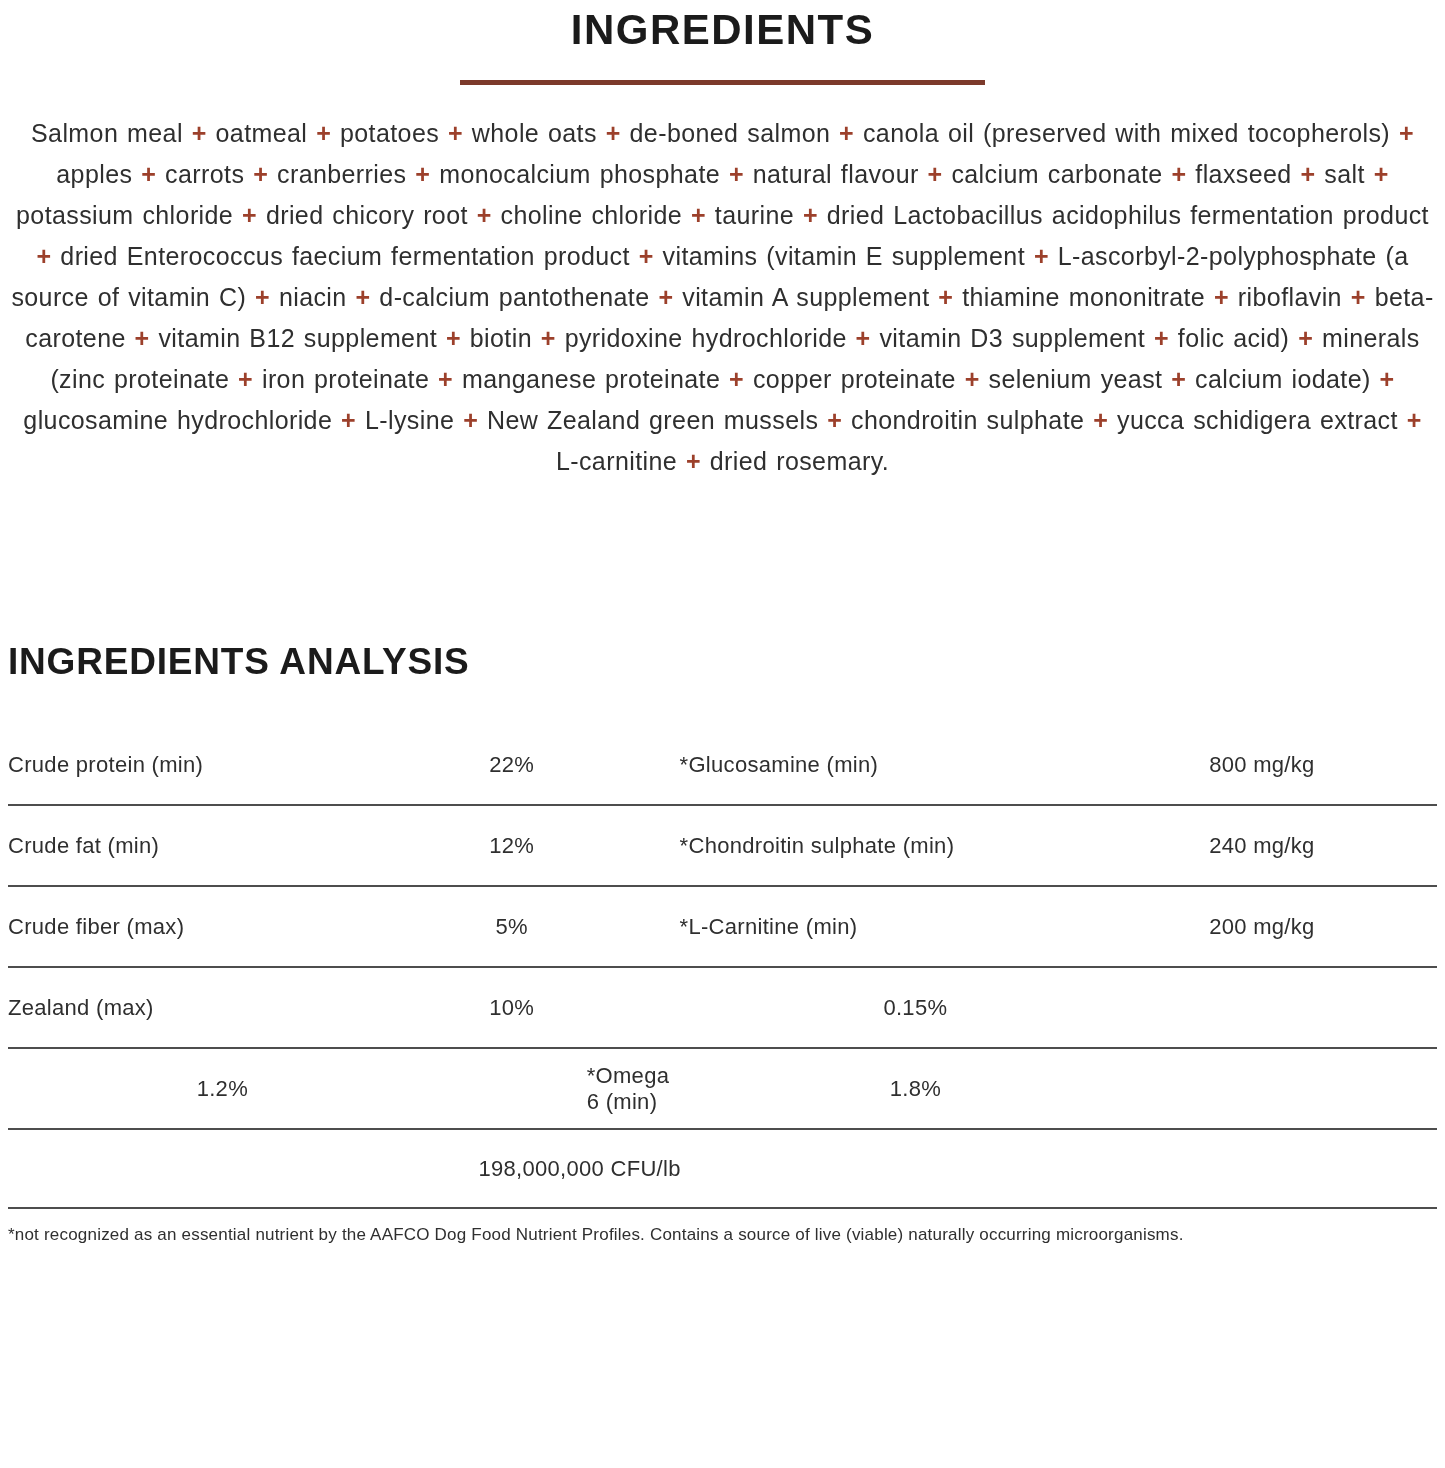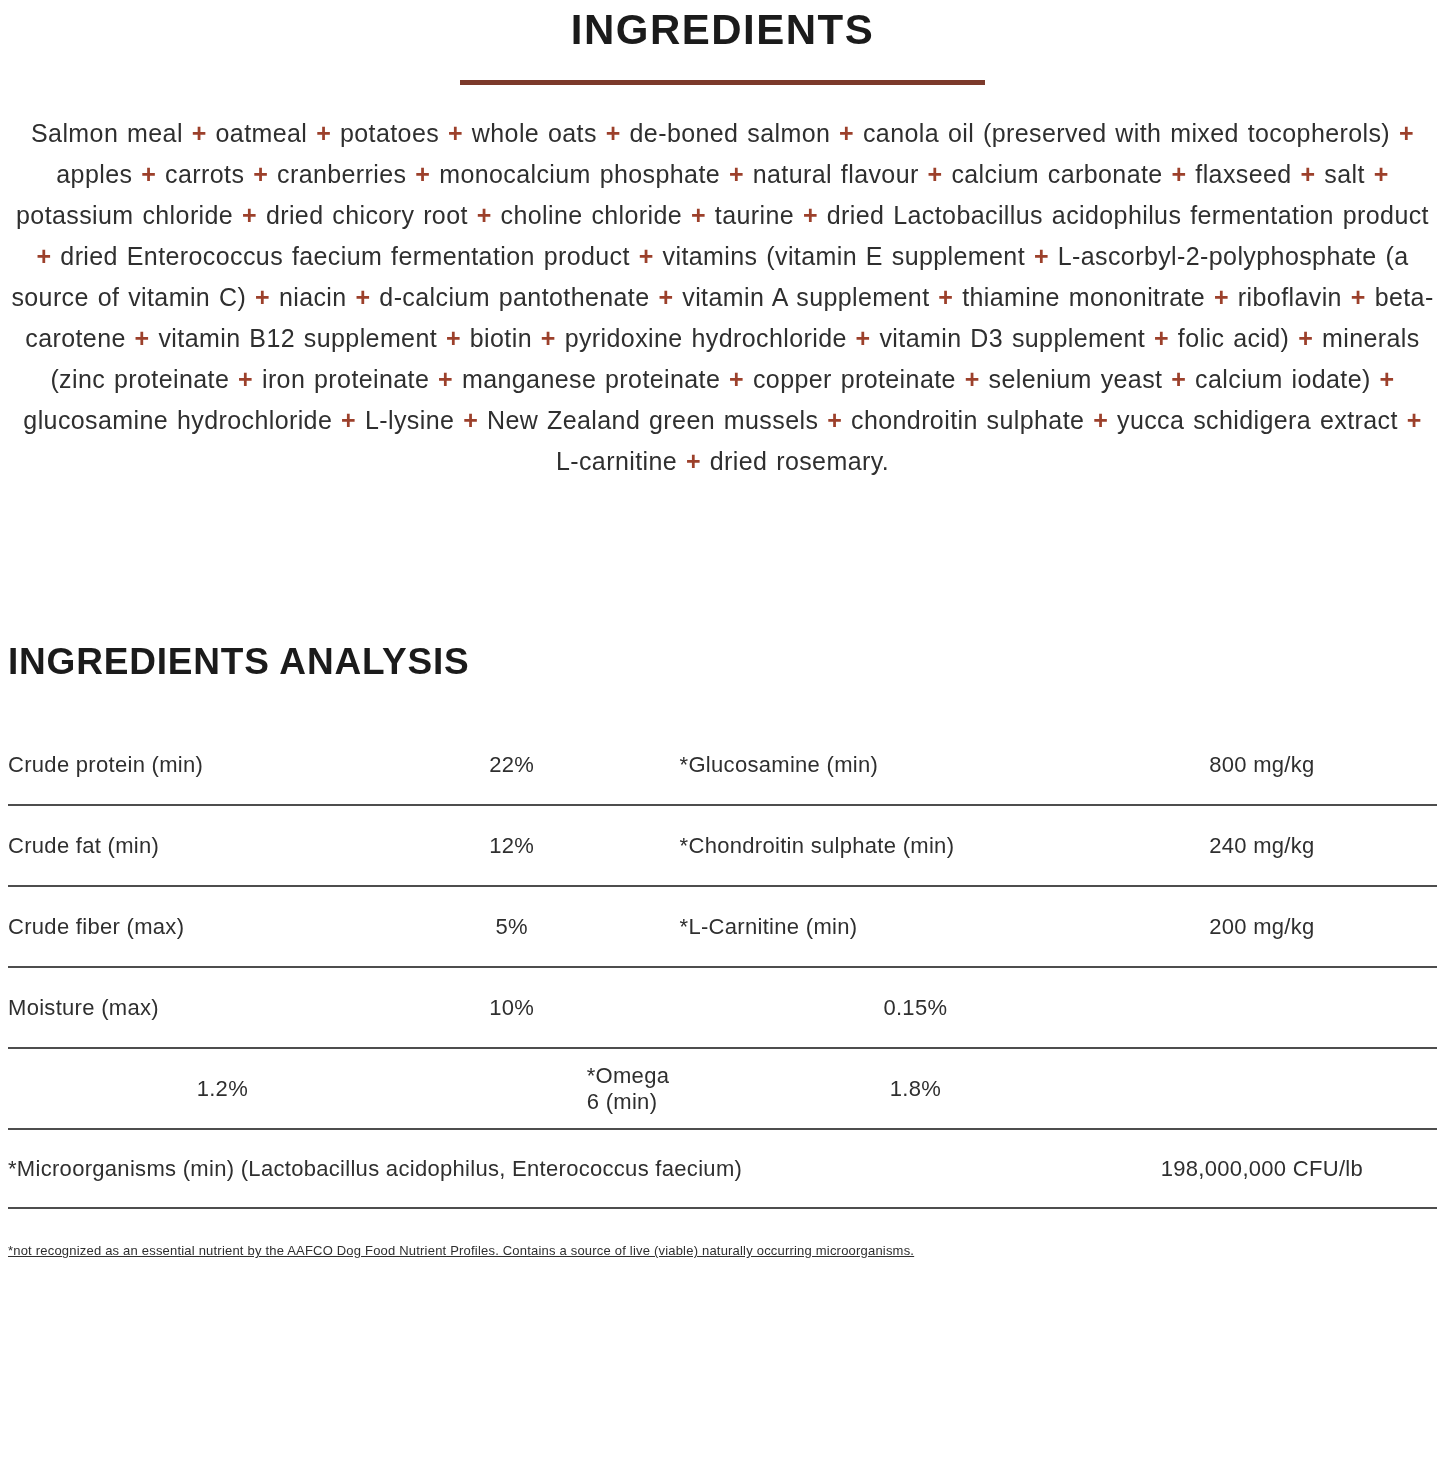--- a/index.html
+++ b/index.html
@@ -68,25 +68,24 @@
     height:77px;
     border-bottom:2px solid var(--divider,#4d4d4d);
     font-size:22px;
     letter-spacing:0.3px;
   }
   .ga-label{text-align:left;}
   .ga-value{text-align:center;}
 
   
   .footnote{
-    margin-top:28px;
-    font-size:13px;
+    margin-top:12px;
+    font-size:17px;
     line-height:27px;
     letter-spacing:0.2px;
-    text-decoration:underline;
   }
   .formulation{
     margin-top:44px;
     font-size:19px;
     line-height:27px;
     letter-spacing:0.2px;
     max-width:1355px;
   }
 </style>
 </head>
@@ -123,35 +122,34 @@
       </div>
       <div class="ga-row">
         <div class="ga-label">Crude fiber (max)</div>
         <div class="ga-value">5%</div>
         <div></div>
         <div class="ga-label">*L-Carnitine (min)</div>
         <div class="ga-value">200 mg/kg</div>
         <div></div>
       </div>
       <div class="ga-row">
-        <div class="ga-label">Moisture (max)</div>
+        <div class="ga-label">Zealand (max)</div>
         <div class="ga-value">10%</div>
         <div></div>
         <div class="ga-value">0.15%</div>
         <div></div>
       </div>
       <div class="ga-row">
         <div class="ga-value">1.2%</div>
         <div></div>
         <div class="ga-label">*Omega 6 (min)</div>
         <div class="ga-value">1.8%</div>
         <div></div>
       </div>
       <div class="ga-row-wide">
-      <div class="ga-label">*Microorganisms (min) (Lactobacillus acidophilus, Enterococcus faecium)</div>
       <div class="ga-value">198,000,000 CFU/lb</div>
       <div></div>
     </div>
   </div>
 
   <p class="footnote">*not recognized as an essential nutrient by the AAFCO Dog Food Nutrient Profiles. Contains a source of live (viable) naturally occurring microorganisms.</p>
 
 
 </div>
 

